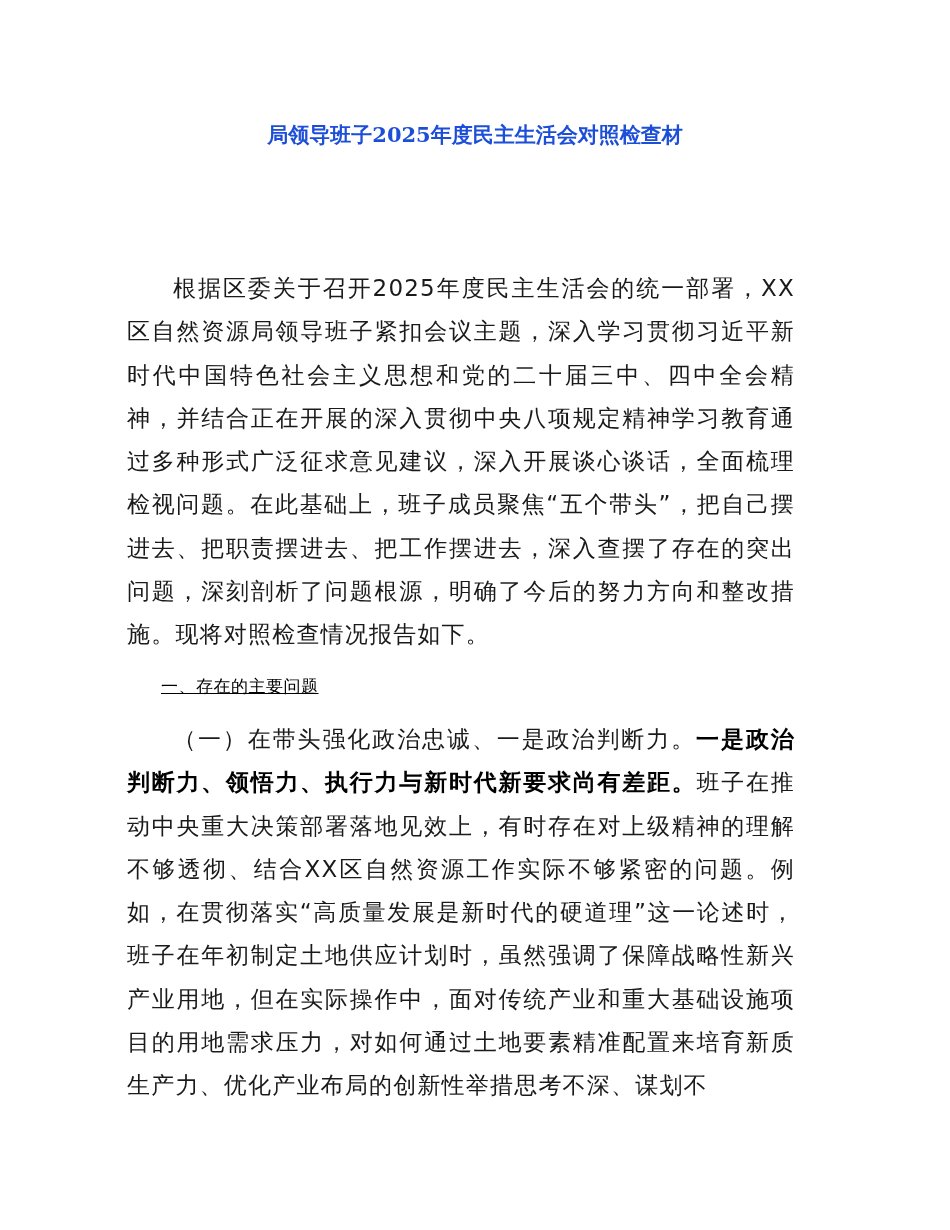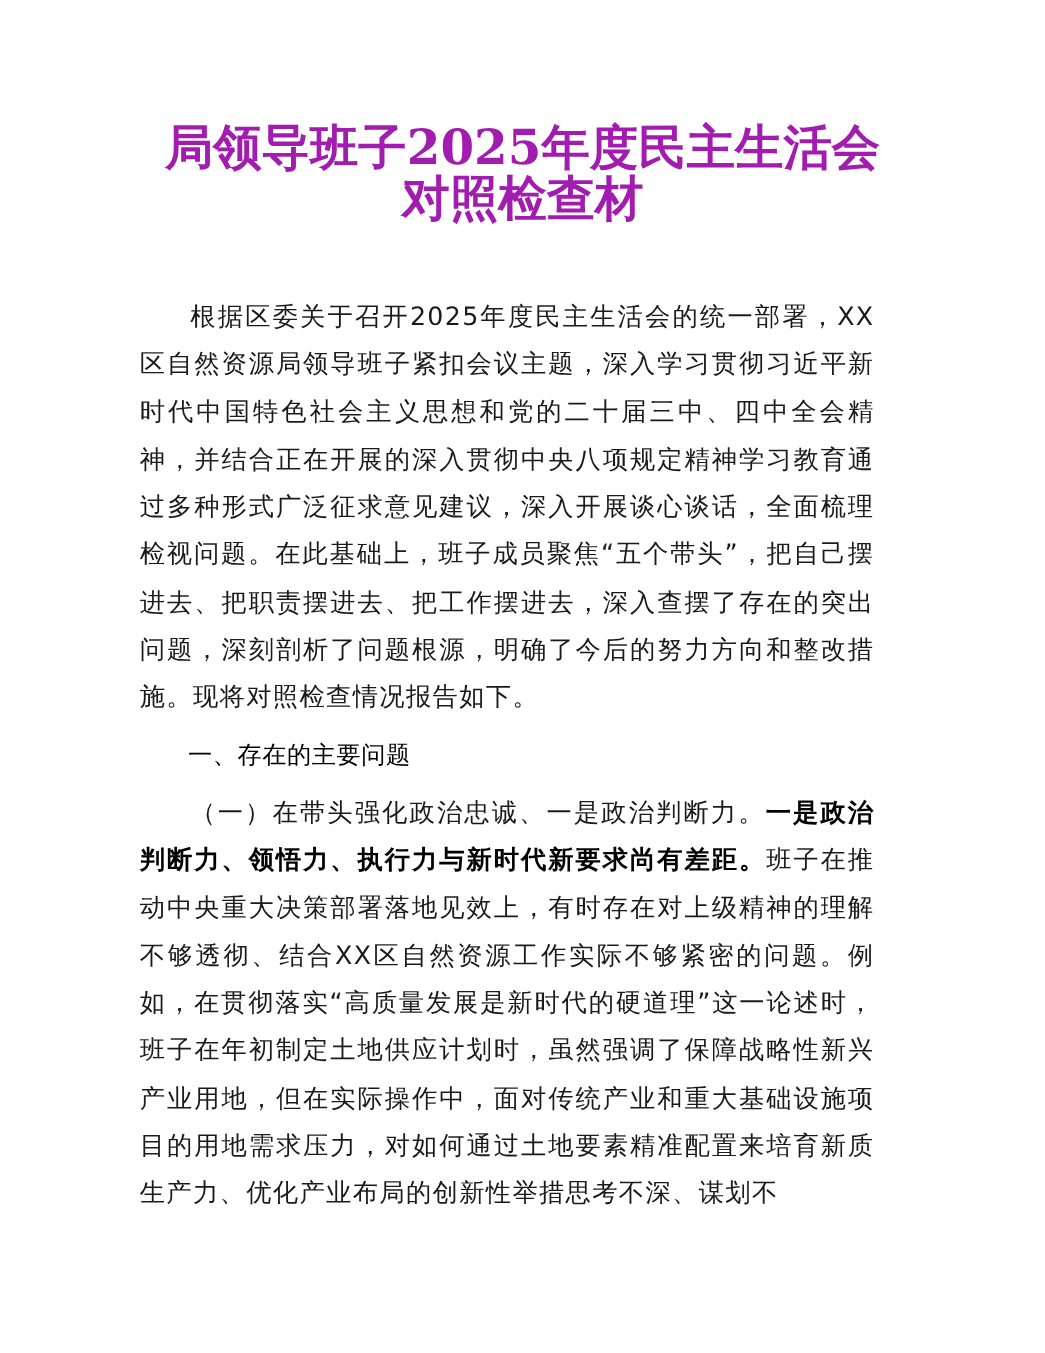--- a/index.html
+++ b/index.html
@@ -22,24 +22,24 @@
       background: #ffffff;
     }
     .doc-title {
       position: absolute;
       left: 130px;
       width: 690px;
       top: 112px;
       text-align: center;
       font-family: "DejaVu Serif", "Liberation Serif", serif;
       font-weight: bold;
-      font-size: 44px;
+      font-size: 21px;
       line-height: 46px;
       letter-spacing: 0px;
-      color: #a21caf;
+      color: #1d4ed8;
       margin: 0;
     }
     .body {
       position: absolute;
       left: 127px;
       width: 668px;
       top: 267px;
       font-family: "DejaVu Sans", "Liberation Sans", sans-serif;
       font-size: 23px;
       line-height: 43.3px;
@@ -49,23 +49,24 @@
       letter-spacing: 1.2px;
     }
     .para {
       margin: 0;
       text-indent: 2em;
     }
     .heading {
       margin: 8px 0 10px 0;
       text-indent: 2em;
       font-family: "Liberation Sans", "DejaVu Sans", sans-serif;
-      font-size: 22px;
+      font-size: 17px;
       letter-spacing: 0.5px;
       color: #000;
+      text-decoration: underline;
     }
     .bold {
       font-weight: bold;
       color: #000;
     }
   </style>
 </head>
 <body>
 
 <div class="page">

